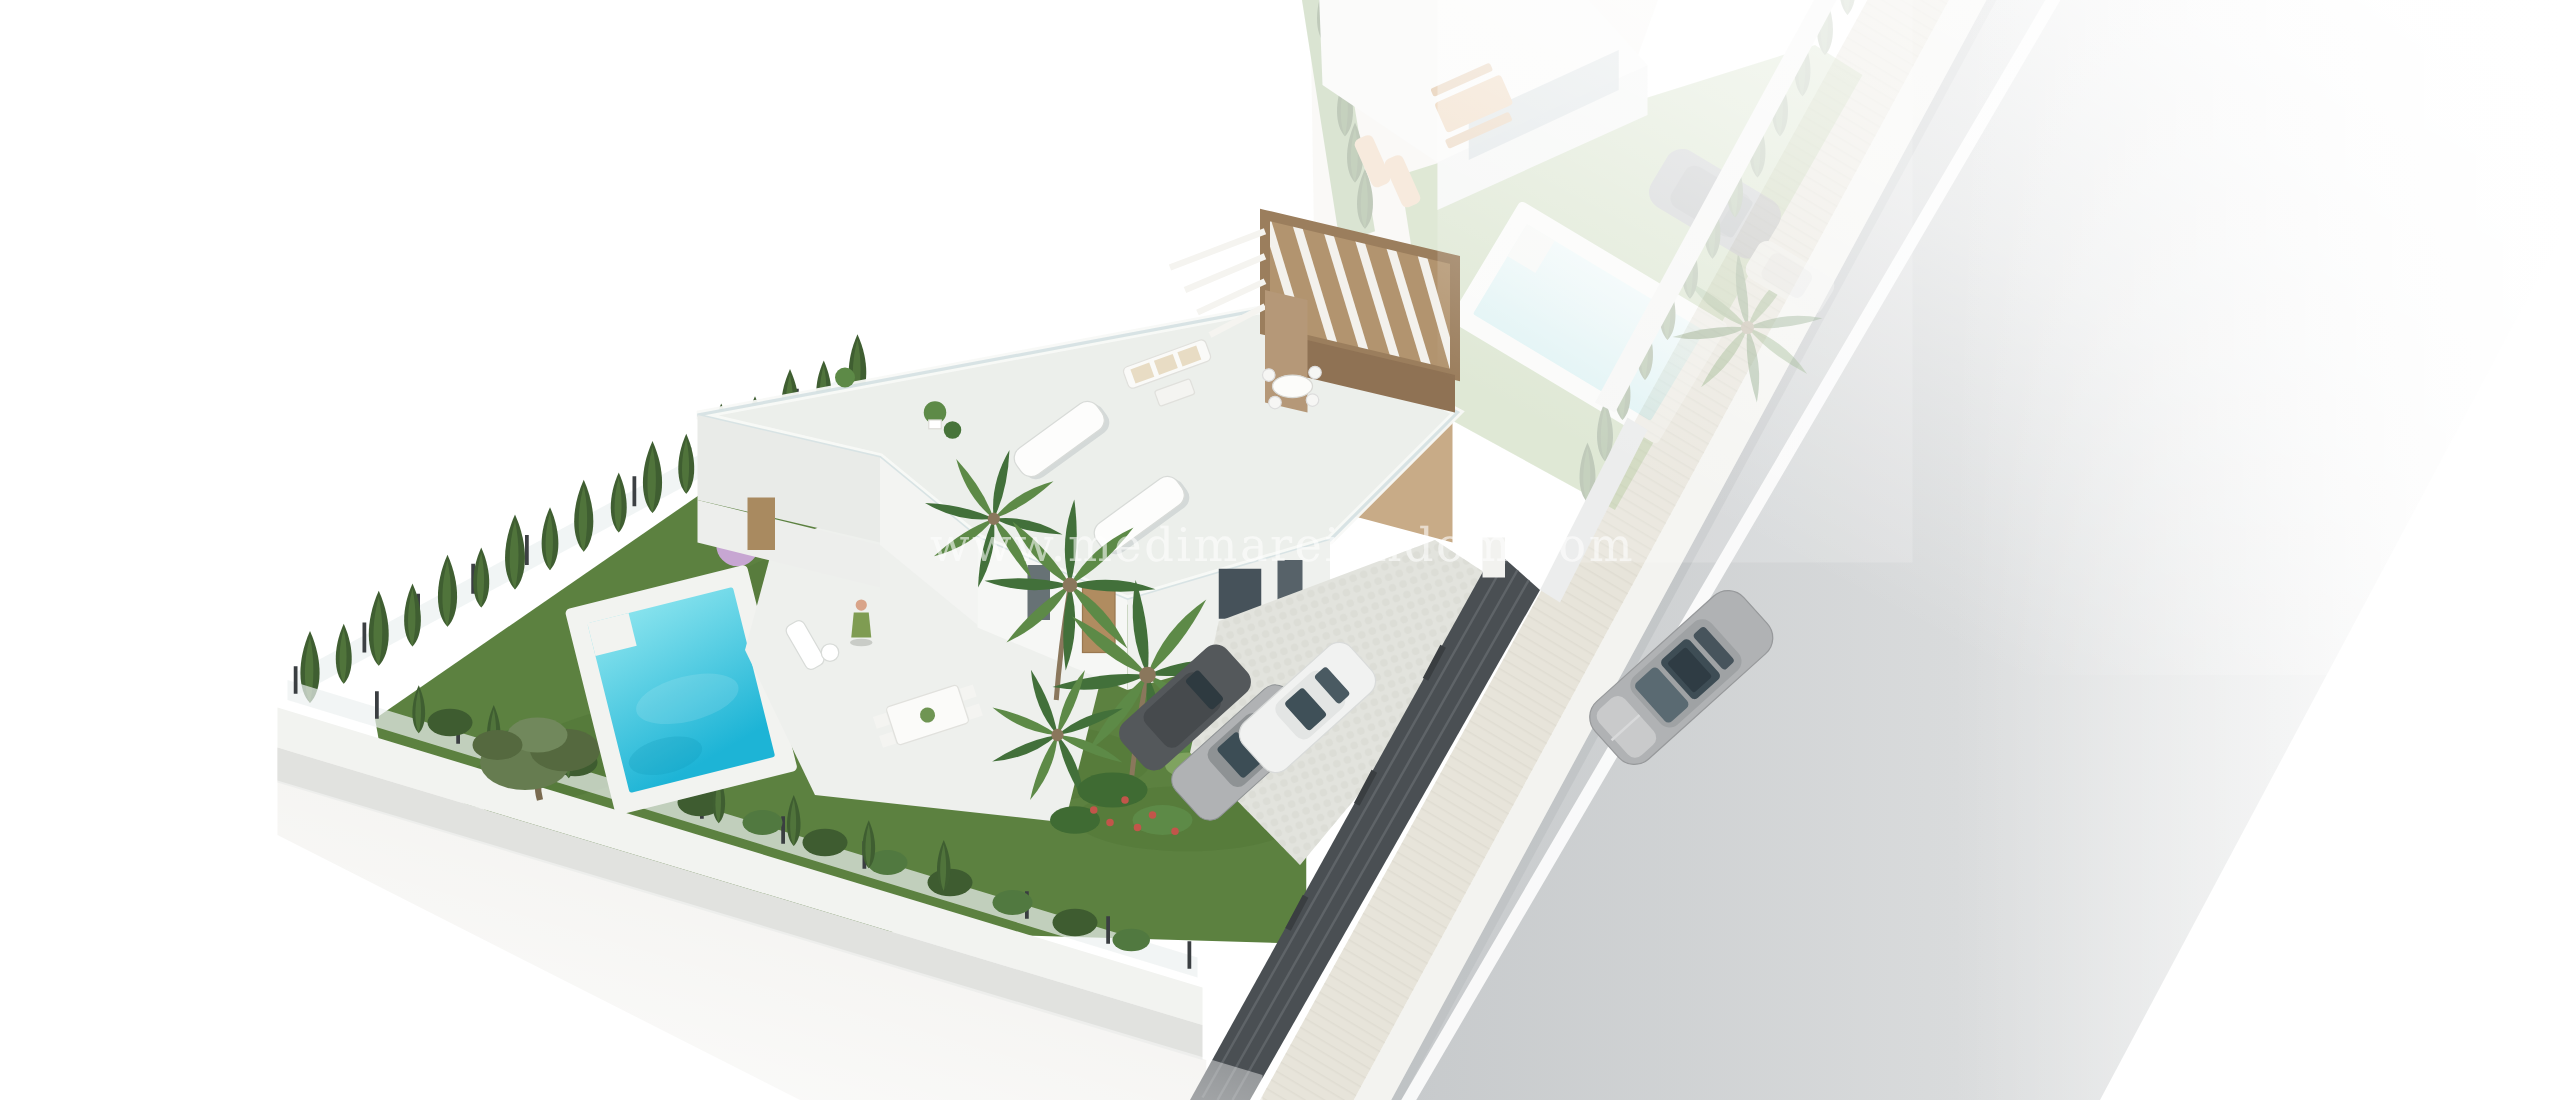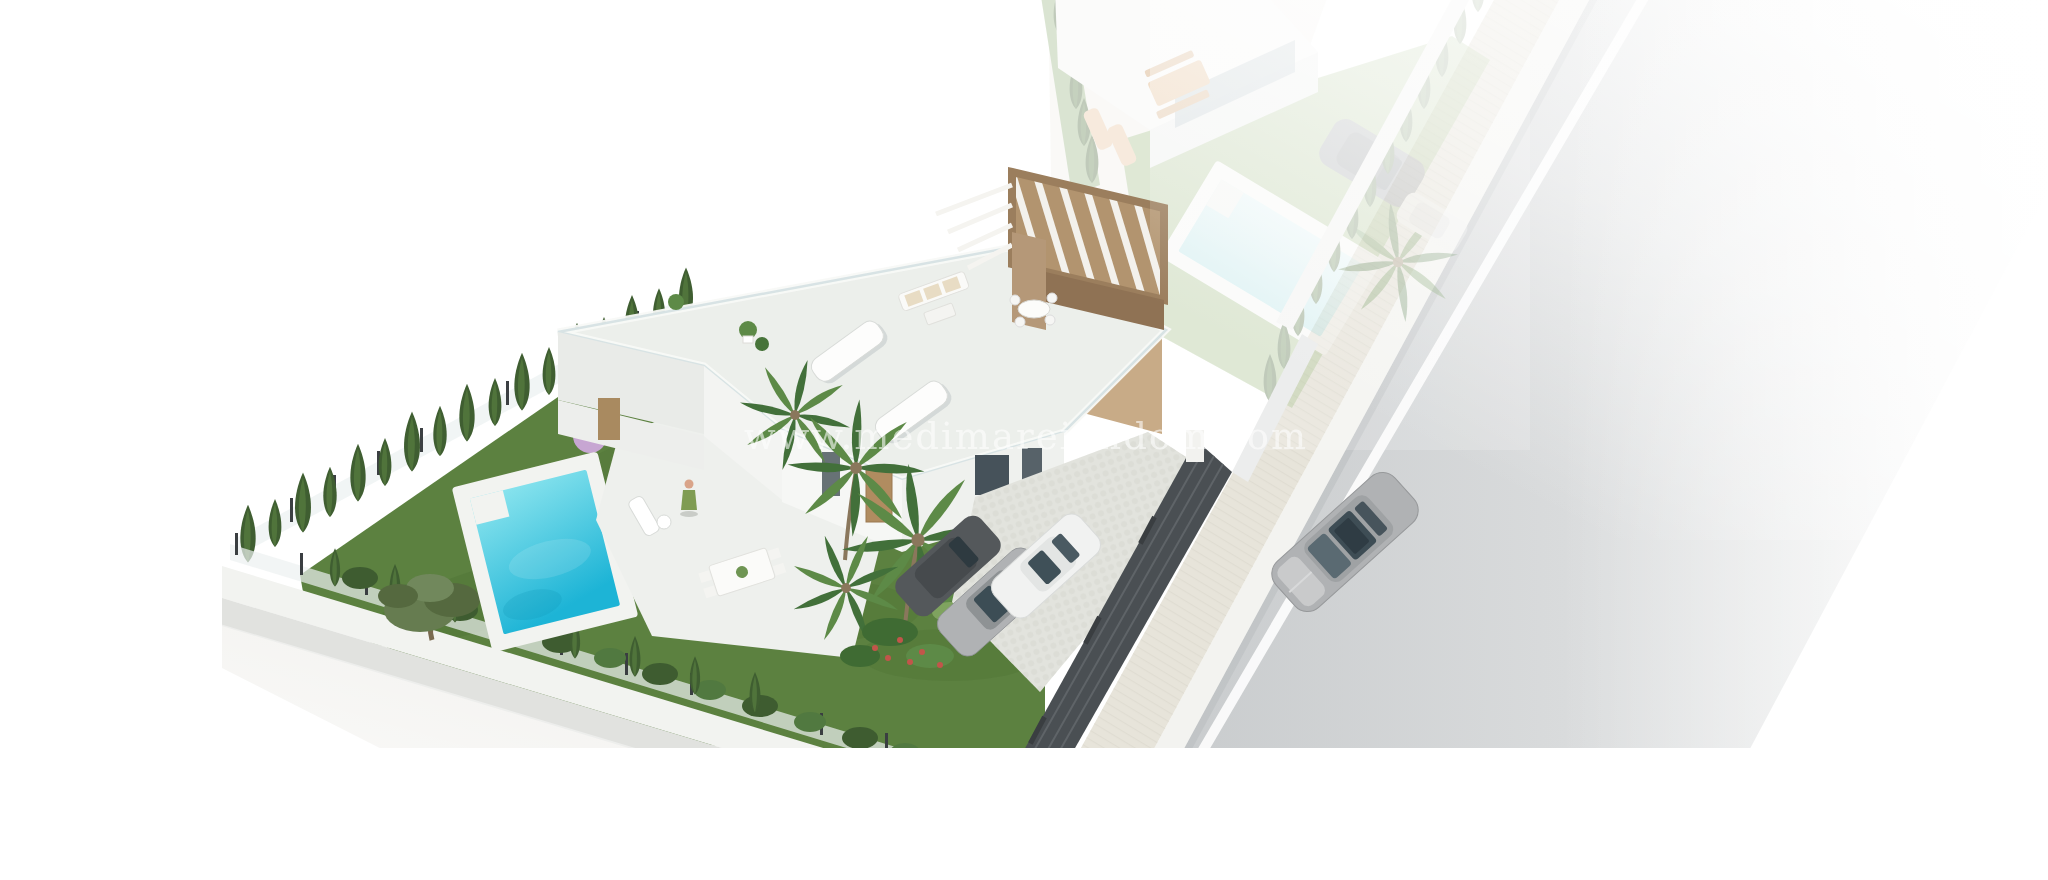--- a/index.html
+++ b/index.html
@@ -1,16 +1,16 @@
 <!DOCTYPE html>
 <html><head>
 <meta charset="utf-8">
 <style>
   html,body{margin:0;padding:0;background:#ffffff;}
-  .stage{position:relative;width:2048px;height:748px;background:#ffffff;overflow:hidden;}
+  .stage{position:relative;width:2048px;height:880px;background:#ffffff;overflow:hidden;}
   svg{position:absolute;left:0;top:0;}
   text.watermark{
     font-family:"DejaVu Serif","Liberation Serif",serif;
     font-size:37px;letter-spacing:2px;opacity:.58;
   }
 </style>
 </head>
 <body>
 
 <div class="stage">

